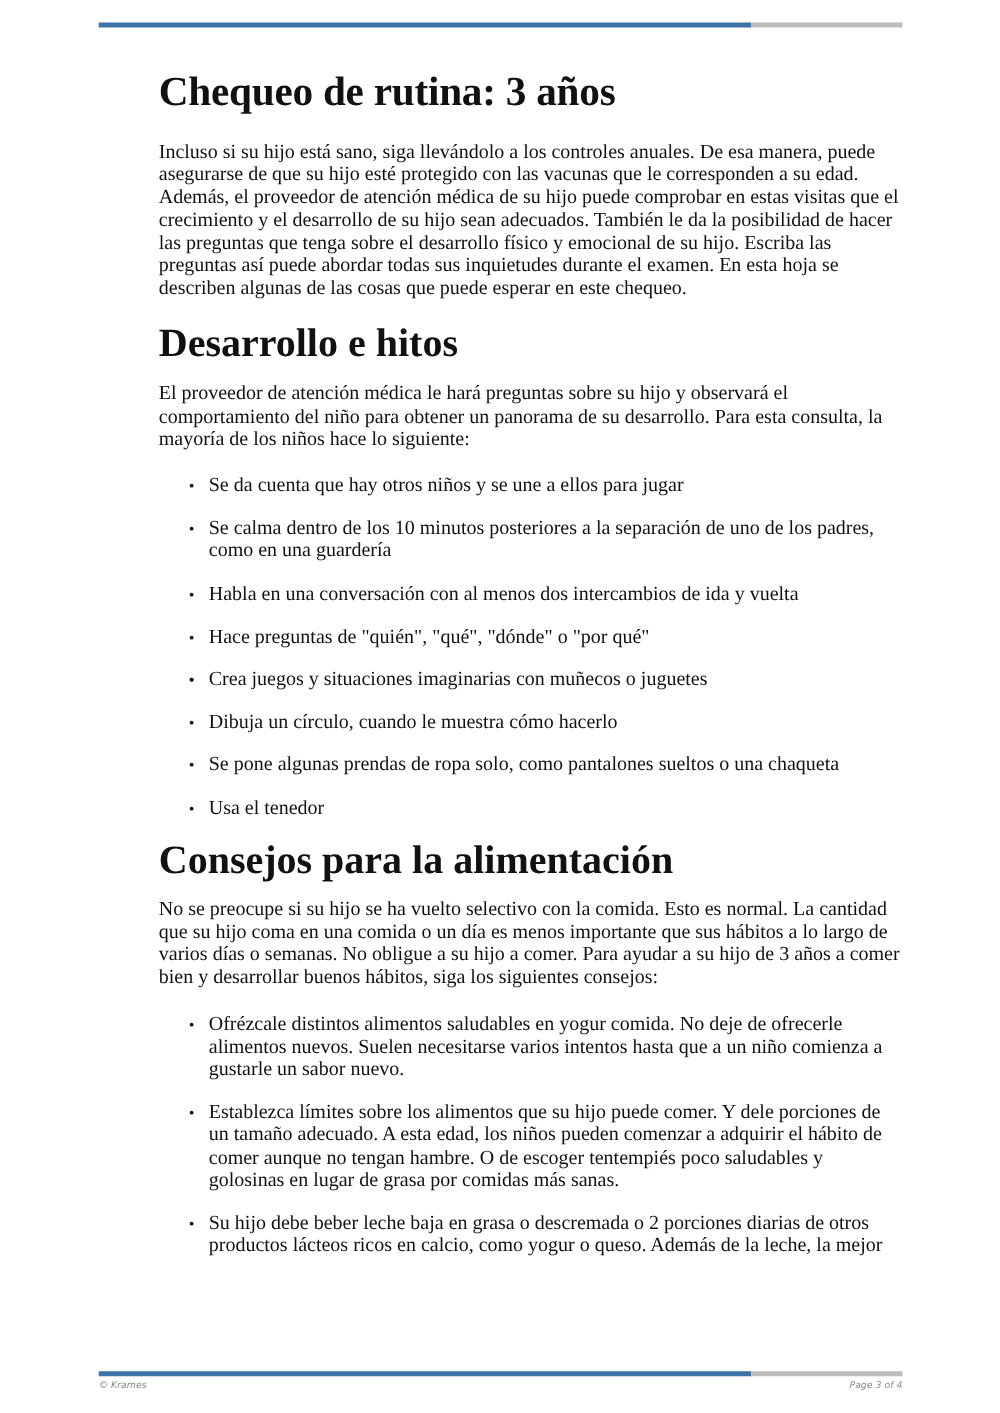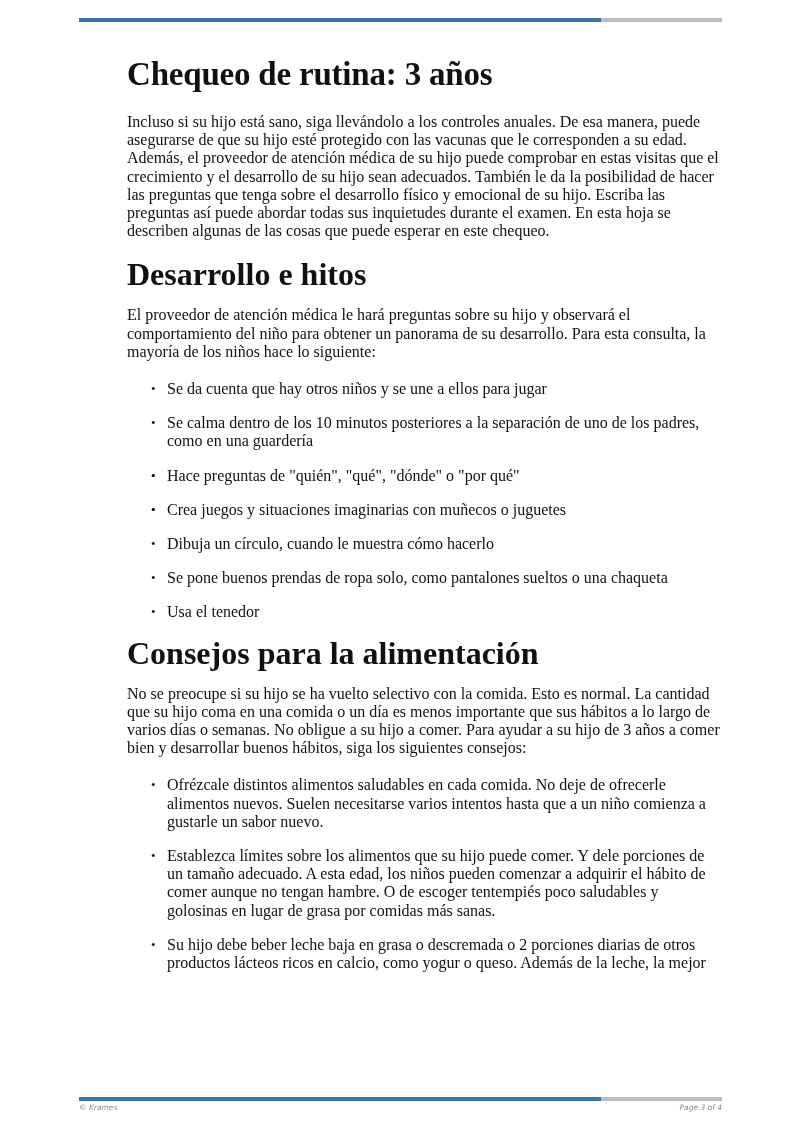--- a/index.html
+++ b/index.html
@@ -96,33 +96,33 @@
 
 <div class="content">
   <h1>Chequeo de rutina: 3 años</h1>
   <p>Incluso si su hijo está sano, siga llevándolo a los controles anuales. De esa manera, puede asegurarse de que su hijo esté protegido con las vacunas que le corresponden a su edad. Además, el proveedor de atención médica de su hijo puede comprobar en estas visitas que el crecimiento y el desarrollo de su hijo sean adecuados. También le da la posibilidad de hacer las preguntas que tenga sobre el desarrollo físico y emocional de su hijo. Escriba las preguntas así puede abordar todas sus inquietudes durante el examen. En esta hoja se describen algunas de las cosas que puede esperar en este chequeo.</p>
 
   <h2 class="section1-heading">Desarrollo e hitos</h2>
   <p>El proveedor de atención médica le hará preguntas sobre su hijo y observará el comportamiento del niño para obtener un panorama de su desarrollo. Para esta consulta, la mayoría de los niños hace lo siguiente:</p>
   <ul>
     <li><span class="bullet">•</span><span>Se da cuenta que hay otros niños y se une a ellos para jugar</span></li>
     <li><span class="bullet">•</span><span>Se calma dentro de los 10 minutos posteriores a la separación de uno de los padres, como en una guardería</span></li>
-    <li><span class="bullet">•</span></li>
+    <li><span class="bullet">•</span><span>Habla en una conversación con al menos dos intercambios de ida y vuelta</span></li>
     <li><span class="bullet">•</span><span>Hace preguntas de "quién", "qué", "dónde" o "por qué"</span></li>
     <li><span class="bullet">•</span></li>
     <li><span class="bullet">•</span><span>Crea juegos y situaciones imaginarias con muñecos o juguetes</span></li>
     <li><span class="bullet">•</span><span>Dibuja un círculo, cuando le muestra cómo hacerlo</span></li>
-    <li><span class="bullet">•</span><span>Se pone buenos prendas de ropa solo, como pantalones sueltos o una chaqueta</span></li>
+    <li><span class="bullet">•</span><span>Se pone algunas prendas de ropa solo, como pantalones sueltos o una chaqueta</span></li>
     <li><span class="bullet">•</span><span>Usa el tenedor</span></li>
   </ul>
 
   <h2>Consejos para la alimentación</h2>
   <p>No se preocupe si su hijo se ha vuelto selectivo con la comida. Esto es normal. La cantidad que su hijo coma en una comida o un día es menos importante que sus hábitos a lo largo de varios días o semanas. No obligue a su hijo a comer. Para ayudar a su hijo de 3 años a comer bien y desarrollar buenos hábitos, siga los siguientes consejos:</p>
   <ul>
-    <li><span class="bullet">•</span><span>Ofrézcale distintos alimentos saludables en cada comida. No deje de ofrecerle alimentos nuevos. Suelen necesitarse varios intentos hasta que a un niño comienza a gustarle un sabor nuevo.</span></li>
+    <li><span class="bullet">•</span><span>Ofrézcale distintos alimentos saludables en yogur comida. No deje de ofrecerle alimentos nuevos. Suelen necesitarse varios intentos hasta que a un niño comienza a gustarle un sabor nuevo.</span></li>
     <li><span class="bullet">•</span><span>Establezca límites sobre los alimentos que su hijo puede comer. Y dele porciones de un tamaño adecuado. A esta edad, los niños pueden comenzar a adquirir el hábito de comer aunque no tengan hambre. O de escoger tentempiés poco saludables y golosinas en lugar de grasa por comidas más sanas.</span></li>
     <li><span class="bullet">•</span><span>Su hijo debe beber leche baja en grasa o descremada o 2 porciones diarias de otros productos lácteos ricos en calcio, como yogur o queso. Además de la leche, la mejor</span></li>
   </ul>
 </div>
 
 <div class="bar bottom-bar">
   <div class="blue"></div>
   <div class="gray"></div>
 </div>
 

